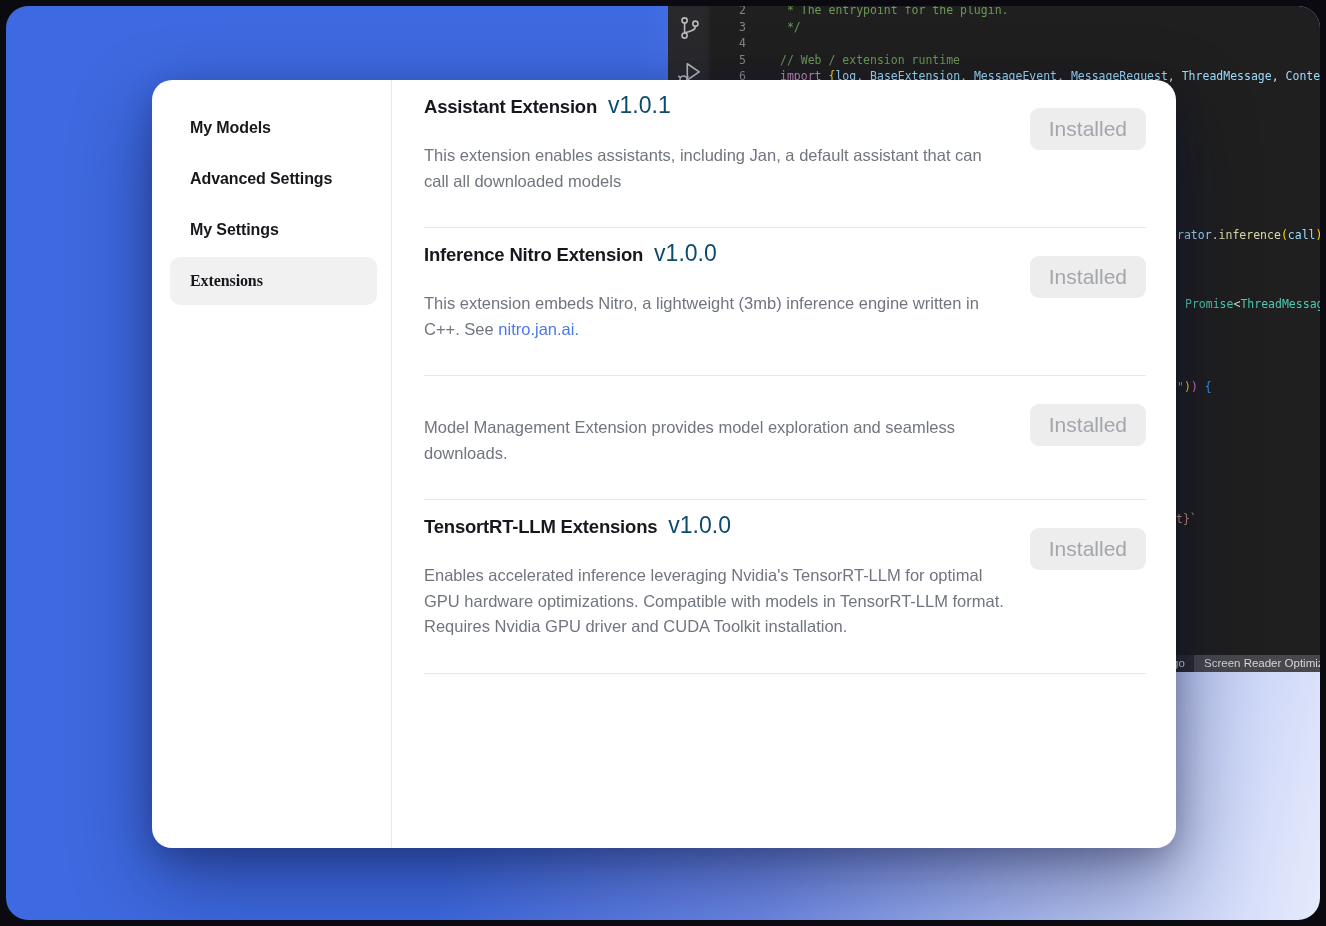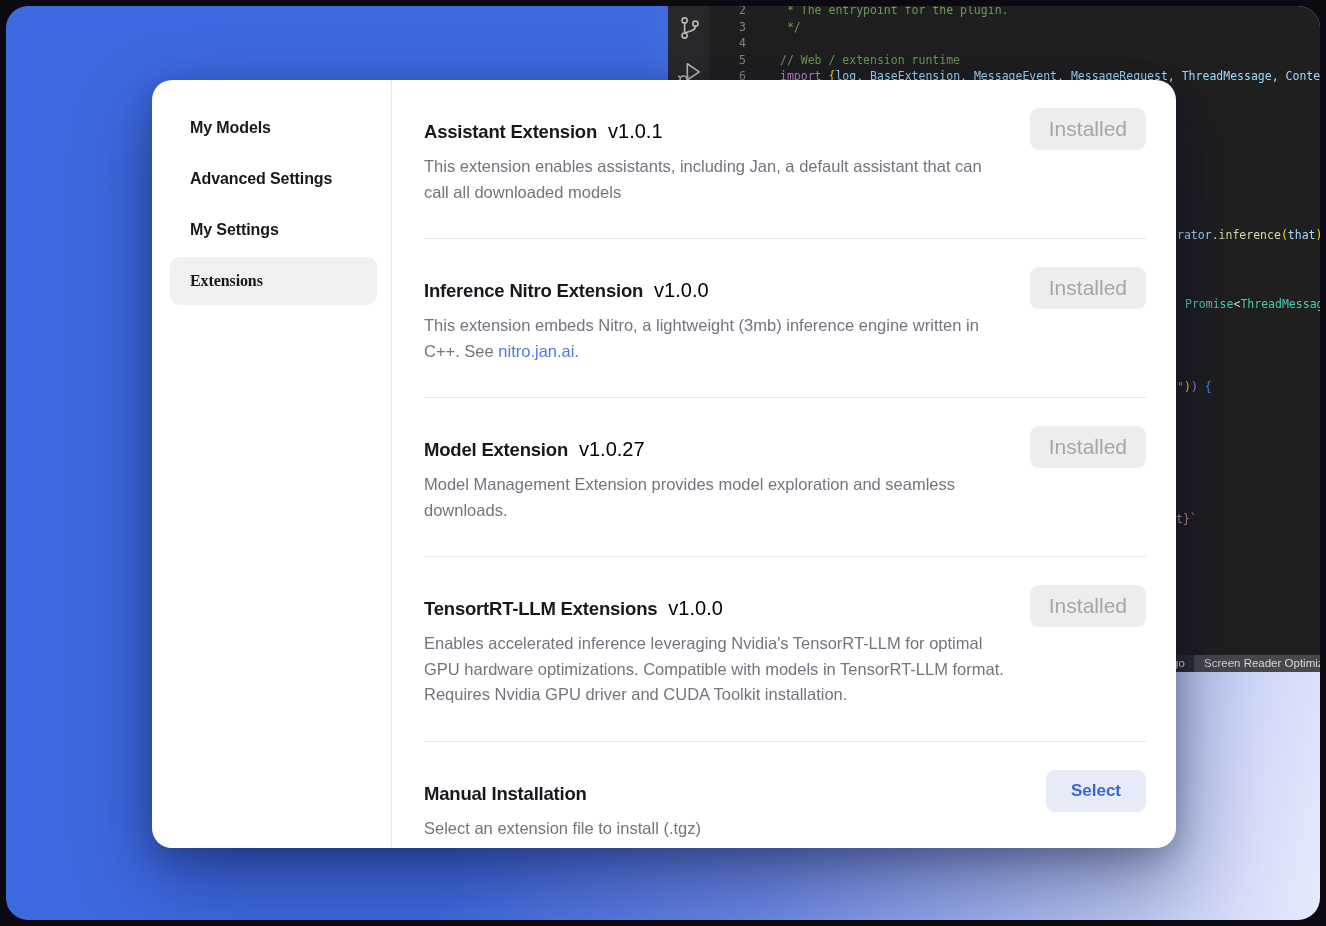--- a/index.html
+++ b/index.html
@@ -63,27 +63,27 @@
     width:240px; flex:none; border-right:1px solid #e9e9ec;
     padding:24px 14px 0 18px;
   }
   .side-item {
     padding:11px 0 11px 20px; line-height:26px; border-radius:10px;
     margin-bottom:3px; font-size:16px; font-weight:700; color:#17181c;
     letter-spacing:-.1px; cursor:default;
   }
   .side-item.active { background:#f1f1f2;font-family:Liberation Serif, serif; }
   .content { flex:1; padding:0 30px 0 32px; }
-  .row { position:relative; padding:40px 0 33px 0; border-bottom:1px solid #e7e8ea; }
+  .row { position:relative; padding:14px 0 33px 0; border-bottom:1px solid #e7e8ea; }
   .row.last { border-bottom:none; padding-bottom:0; }
   .title-line { display:flex; align-items:baseline; gap:11px; }
   .ext-title { font-size:18.5px; font-weight:700; color:#16181d; letter-spacing:-.2px; line-height:23px; }
-  .ext-version { font-size:20px; color:#000000; line-height:23px; }
+  .ext-version { font-size:23px; color:#0c4a6e; line-height:23px; }
   .ext-desc {
-    margin-top:11px; font-size:16.5px; line-height:25.5px;
+    margin-top:25px; font-size:16.5px; line-height:25.5px;
     color:#70757e; max-width:580px;
   }
   .ext-link { color:#4b79e9; text-decoration:none; cursor:pointer; }
   .action-btn {
     position:absolute; right:0; top:28px; height:42px; border:none;
     border-radius:9px; font-family:inherit; cursor:pointer;
   }
   .btn-installed { background:#ededee; color:#a3a6ac; font-size:21px; font-weight:400; padding:0 19px; }
   .btn-select { background:#e6ebf7; color:#3a66d6; font-size:17px; font-weight:700; padding:0 25px; }
 </style>
@@ -129,21 +129,21 @@
         <div class="code-row">
           <span class="ln">5</span>
           <span class="lc"><span class="tok-comment">// Web / extension runtime</span></span>
         </div>
         <div class="code-row">
           <span class="ln">6</span>
           <span class="lc"><span class="tok-keyword">import</span><span class="tok-plain"> </span><span class="tok-brace">{</span><span class="tok-ident">log</span><span class="tok-plain">, </span><span class="tok-ident">BaseExtension</span><span class="tok-plain">, </span><span class="tok-ident">MessageEvent</span><span class="tok-plain">, </span><span class="tok-ident">MessageRequest</span><span class="tok-plain">, </span><span class="tok-ident">ThreadMessage</span><span class="tok-plain">, </span><span class="tok-ident">ContentType</span></span>
         </div>
       </div>
 
-      <div class="fragment" style="left:509px;top:221px"><span class="tok-ident">rator</span><span class="tok-plain">.</span><span class="tok-func">inference</span><span class="tok-brace">(</span><span class="tok-ident">that</span><span class="tok-brace">)</span></div>
+      <div class="fragment" style="left:509px;top:221px"><span class="tok-ident">rator</span><span class="tok-plain">.</span><span class="tok-func">inference</span><span class="tok-brace">(</span><span class="tok-ident">call</span><span class="tok-brace">)</span></div>
       <div class="fragment" style="left:517px;top:290px"><span class="tok-type">Promise</span><span class="tok-plain">&lt;</span><span class="tok-type">ThreadMessage</span></div>
       <div class="fragment" style="left:509px;top:373px"><span class="tok-string">"</span><span class="tok-brace">)</span><span class="tok-bracket2">)</span><span class="tok-plain"> </span><span class="tok-bracket3">{</span></div>
       <div class="fragment" style="left:508px;top:505px"><span class="tok-string">t}</span><span class="tok-string">`</span></div>
 
       <div class="statusbar">
         <span class="sb-go">go</span>
         <span class="sb-item">Screen Reader Optimized</span>
       </div>
     </div>
 
@@ -171,43 +171,31 @@
             <span class="ext-title">Inference Nitro Extension</span>
             <span class="ext-version">v1.0.0</span>
           </div>
           <div class="ext-desc">
             <span>This extension embeds Nitro, a lightweight (3mb) inference engine written in C++. See </span><a class="ext-link">nitro.jan.ai.</a>
           </div>
           <button class="action-btn btn-installed">Installed</button>
         </div>
 
         <div class="row">
-          <div class="title-line">
-            <span class="ext-title">Model Extension</span>
-            <span class="ext-version">v1.0.27</span>
-          </div>
           <div class="ext-desc">Model Management Extension provides model exploration and seamless downloads.</div>
           <button class="action-btn btn-installed">Installed</button>
         </div>
 
         <div class="row">
           <div class="title-line">
             <span class="ext-title">TensortRT-LLM Extensions</span>
             <span class="ext-version">v1.0.0</span>
           </div>
           <div class="ext-desc">Enables accelerated inference leveraging Nvidia's TensorRT-LLM for optimal GPU hardware optimizations. Compatible with models in TensorRT-LLM format. Requires Nvidia GPU driver and CUDA Toolkit installation.</div>
           <button class="action-btn btn-installed">Installed</button>
         </div>
 
-        <div class="row last">
-          <div class="title-line">
-            <span class="ext-title">Manual Installation</span>
-            <span class="ext-version"></span>
-          </div>
-          <div class="ext-desc">Select an extension file to install (.tgz)</div>
-          <button class="action-btn btn-select">Select</button>
-        </div>
 
       </div>
     </div>
 
   </div>
 </div>
 
 </body></html>

